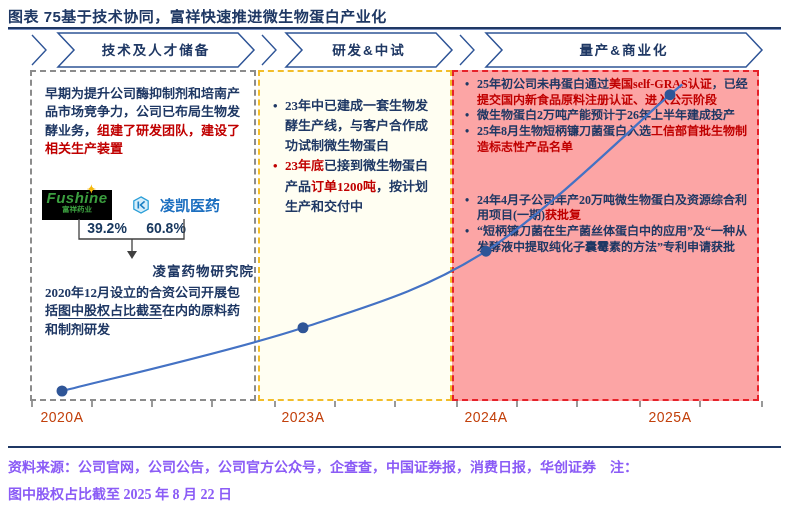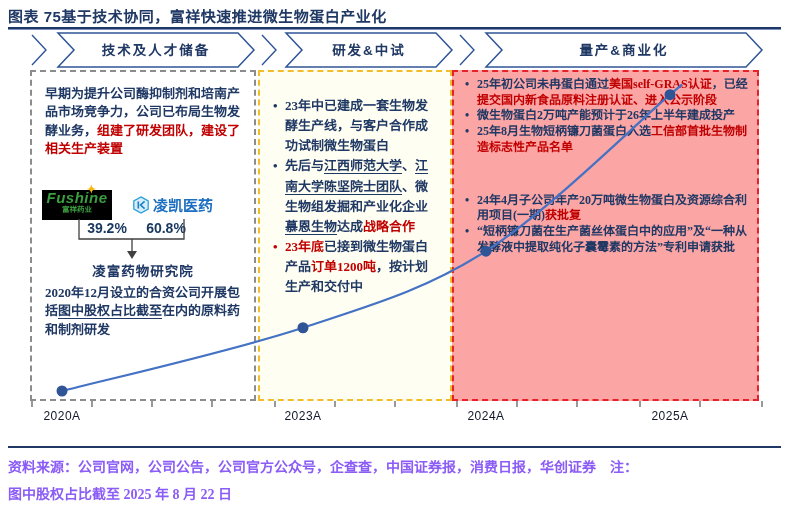--- a/index.html
+++ b/index.html
@@ -28,43 +28,43 @@
   .underline { text-decoration:underline; text-underline-offset:3px; }
 
   
   .tech-intro { position:absolute; left:13px; top:13px; width:200px; font-size:13px; line-height:1.42; }
   .fushine { position:absolute; left:10px; top:118px; width:70px; height:30px;
              background:#000000; text-align:center; }
   .fushine-name { color:#3B9E3F; font-weight:bold; font-size:15px; font-family:"Liberation Sans",sans-serif;
                   font-style:italic; letter-spacing:.5px; display:block; line-height:16px; }
   .fushine-star { position:absolute; top:-7px; right:16px; color:#F5B80C; font-size:11px; font-style:normal; }
   .fushine-sub { display:block; color:#3B9E3F; font-size:7.5px; font-weight:bold; line-height:8px; }
-  .lingkai { position:absolute; left:100px; top:122px; display:flex; align-items:center; gap:3px; }
+  .lingkai { position:absolute; left:100px; top:122px; display:flex; align-items:center; gap:10px; }
   .lingkai-name { color:#1C6FC0; font-weight:bold; font-size:15px; font-family:"Liberation Sans",sans-serif; }
   .stakes { position:absolute; left:0; top:148px; width:100%; font-family:"Liberation Sans",sans-serif;
             font-size:14px; font-weight:bold; color:#17375E; }
   .stake1 { position:absolute; left:75px; transform:translateX(-50%); }
   .stake2 { position:absolute; left:134px; transform:translateX(-50%); }
   .bracket { position:absolute; left:0; top:0; }
-  .jv-name { position:absolute; left:0; top:188px; width:100%; text-align:center;
+  .jv-name { position:absolute; left:0; top:188px; width:100%; text-align:right;
              font-size:13.5px; letter-spacing:1px; }
   .jv-desc { position:absolute; left:13px; top:212px; width:202px; font-size:13px; line-height:1.42; }
 
   
   ul.milestones { list-style:none; }
   ul.milestones li { position:relative; padding-left:13px; }
   ul.milestones li::before { content:"•"; position:absolute; left:1px; top:0; color:#1F3864; }
   ul.milestones li.red-bullet::before { color:#C00000; }
   .box-pilot ul.milestones { margin:24px 10px 0 12px; font-size:13px; line-height:1.55; }
   .box-prod ul.milestones { margin:5px 6px 0 10px; font-size:12px; line-height:1.31; }
   .box-prod ul.group2 { margin-top:37px; }
 
   
-  .year-label { position:absolute; top:409px; transform:translateX(-50%); color:#0f172a;
-                font-size:12px; letter-spacing:.5px; }
+  .year-label { position:absolute; top:409px; transform:translateX(-50%); color:#c2410c;
+                font-size:14px; letter-spacing:.5px; }
 
   
   .footer-rule { position:absolute; left:8px; top:446px; width:773px; height:2px; background:#1F3864; }
   .src { position:absolute; left:8px; top:455px; width:773px; color:#8b5cf6; font-weight:600;
          font-size:14px; font-family:"Liberation Serif", serif; line-height:1.9; }
 </style>
 </head>
 <body>
 
 <div class="page">
@@ -114,21 +114,20 @@
       <path d="M95 179 L105 179 L100 187 Z" fill="#404040"></path>
     </svg>
 
     <div class="jv-name">凌富药物研究院</div>
     <p class="jv-desc"><span>2020年12月设立的合资公司开展包括</span><span class="underline">图中股权占比截至</span><span>在内的原料药和制剂研发</span></p>
   </div>
 
   <div class="box box-pilot">
     <ul class="milestones">
       <li><span>23年中已建成一套生物发酵生产线，与客户合作成功试制微生物蛋白</span></li>
-      <li><span>先后与</span><span class="underline">江西师范大学</span><span>、</span><span class="underline">江南大学陈坚院士团队</span><span>、微生物组发掘和产业化企业</span><span class="underline">慕恩生物</span><span>达成</span><span class="red">战略合作</span></li>
       <li class="red-bullet"><span class="red">23年底</span><span>已接到微生物蛋白产品</span><span class="red">订单1200吨</span><span>，按计划生产和交付中</span></li>
     </ul>
   </div>
 
   <div class="box box-prod">
     <ul class="milestones group1">
       <li><span>25年初公司未冉蛋白通过</span><span class="red">美国self-GRAS认证</span><span>，已经</span><span class="red">提交国内新食品原料注册认证、进入公示阶段</span></li>
       <li><span>微生物蛋白2万吨产能预计于26年上半年建成投产</span></li>
       <li><span>25年8月生物短柄镰刀菌蛋白入选</span><span class="red">工信部首批生物制造标志性产品名单</span></li>
     </ul>

